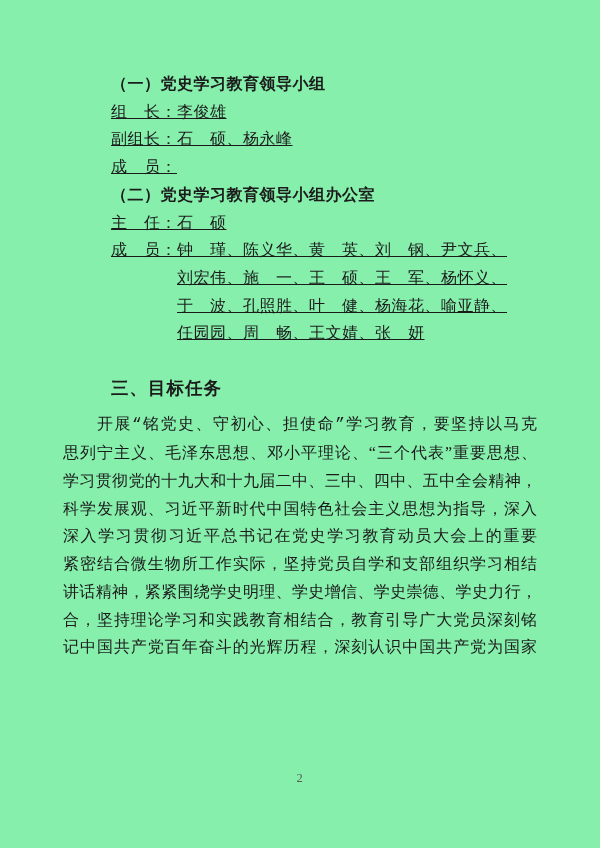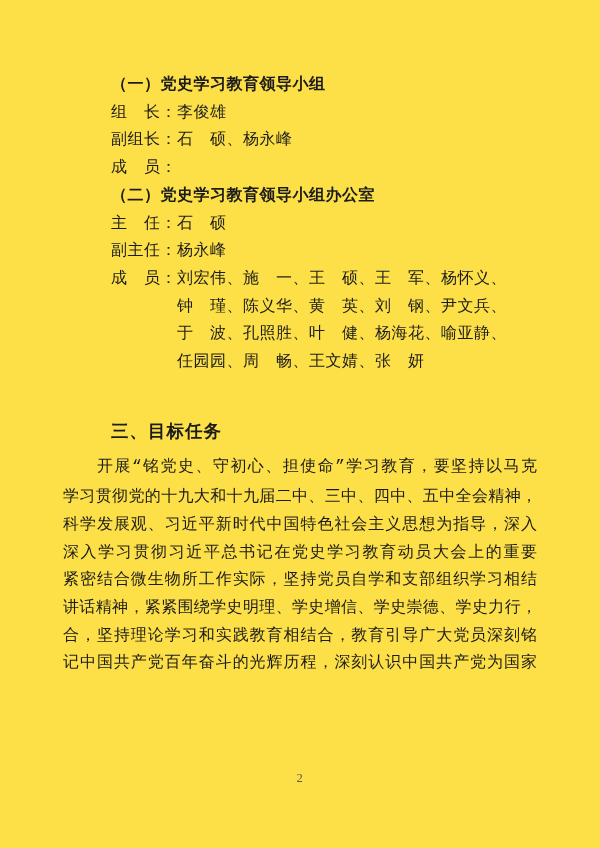--- a/index.html
+++ b/index.html
@@ -1,21 +1,21 @@
 <!DOCTYPE html>
 <html><head>
 <meta charset="utf-8">
 <style>
   * { margin: 0; padding: 0; box-sizing: border-box; }
   html, body { background: #ffffff; }
   .page {
     position: relative;
     width: 600px;
     height: 848px;
-    background: #fde047;
+    background: #86efac;
     color: #1b1b1b;
     font-family: "Liberation Serif", "DejaVu Serif", serif;
     font-size: 16px;
     overflow: hidden;
   }
   .content {
     position: absolute;
     left: 63px;
     top: 70px;
     width: 474px;
@@ -24,39 +24,40 @@
     padding-left: 48px;
     line-height: 27.7px;
     font-weight: 700;
     letter-spacing: 0.5px;
     white-space: nowrap;
   }
   .roster-row {
     display: flex;
     padding-left: 48px;
     letter-spacing: 0.5px;
+    text-decoration: underline;
   }
   .roster-label {
     flex: none;
     line-height: 27.7px;
     white-space: pre;
   }
   .roster-names { flex: none; }
   .name-line {
     line-height: 27.7px;
     white-space: nowrap;
   }
   .note-line {
     padding-left: 48px;
     line-height: 27.7px;
     letter-spacing: 0.5px;
     white-space: nowrap;
   }
   .hei-heading {
-    margin-top: 43px;
+    margin-top: 28px;
     margin-bottom: 9px;
     padding-left: 48px;
     line-height: 27.7px;
     font-family: "Liberation Sans", "DejaVu Sans", sans-serif;
     font-weight: 700;
     font-size: 17.5px;
     letter-spacing: 1px;
     white-space: nowrap;
   }
   .para-lines { width: 474px; }
@@ -108,41 +109,36 @@
     <div class="sub-heading">（二）党史学习教育领导小组办公室</div>
 
 
     <div class="roster-row">
       <span class="roster-label">主　任：</span>
       <div class="roster-names">
           <div class="name-line">石　硕</div>
         </div>
     </div>
 
-    <div class="roster-row">
-      <span class="roster-label">副主任：</span>
-      <div class="roster-names">
-          <div class="name-line">杨永峰</div>
-        </div>
-    </div>
 
     <div class="roster-row">
       <span class="roster-label">成　员：</span>
       <div class="roster-names">
+          <div class="name-line">钟　瑾、陈义华、黄　英、刘　钢、尹文兵、</div>
           <div class="name-line">刘宏伟、施　一、王　硕、王　军、杨怀义、</div>
-          <div class="name-line">钟　瑾、陈义华、黄　英、刘　钢、尹文兵、</div>
           <div class="name-line">于　波、孔照胜、叶　健、杨海花、喻亚静、</div>
           <div class="name-line">任园园、周　畅、王文婧、张　妍</div>
         </div>
     </div>
 
     <div class="hei-heading">三、目标任务</div>
 
     <div class="para-lines">
         <div class="para-line">开展“铭党史、守初心、担使命”学习教育，要坚持以马克</div>
+        <div class="para-line">思列宁主义、毛泽东思想、邓小平理论、“三个代表”重要思想、</div>
         <div class="para-line">学习贯彻党的十九大和十九届二中、三中、四中、五中全会精神，</div>
         <div class="para-line">科学发展观、习近平新时代中国特色社会主义思想为指导，深入</div>
         <div class="para-line">深入学习贯彻习近平总书记在党史学习教育动员大会上的重要</div>
         <div class="para-line">紧密结合微生物所工作实际，坚持党员自学和支部组织学习相结</div>
         <div class="para-line">讲话精神，紧紧围绕学史明理、学史增信、学史崇德、学史力行，</div>
         <div class="para-line">合，坚持理论学习和实践教育相结合，教育引导广大党员深刻铭</div>
         <div class="para-line">记中国共产党百年奋斗的光辉历程，深刻认识中国共产党为国家</div>
       </div>
 
   </div>

